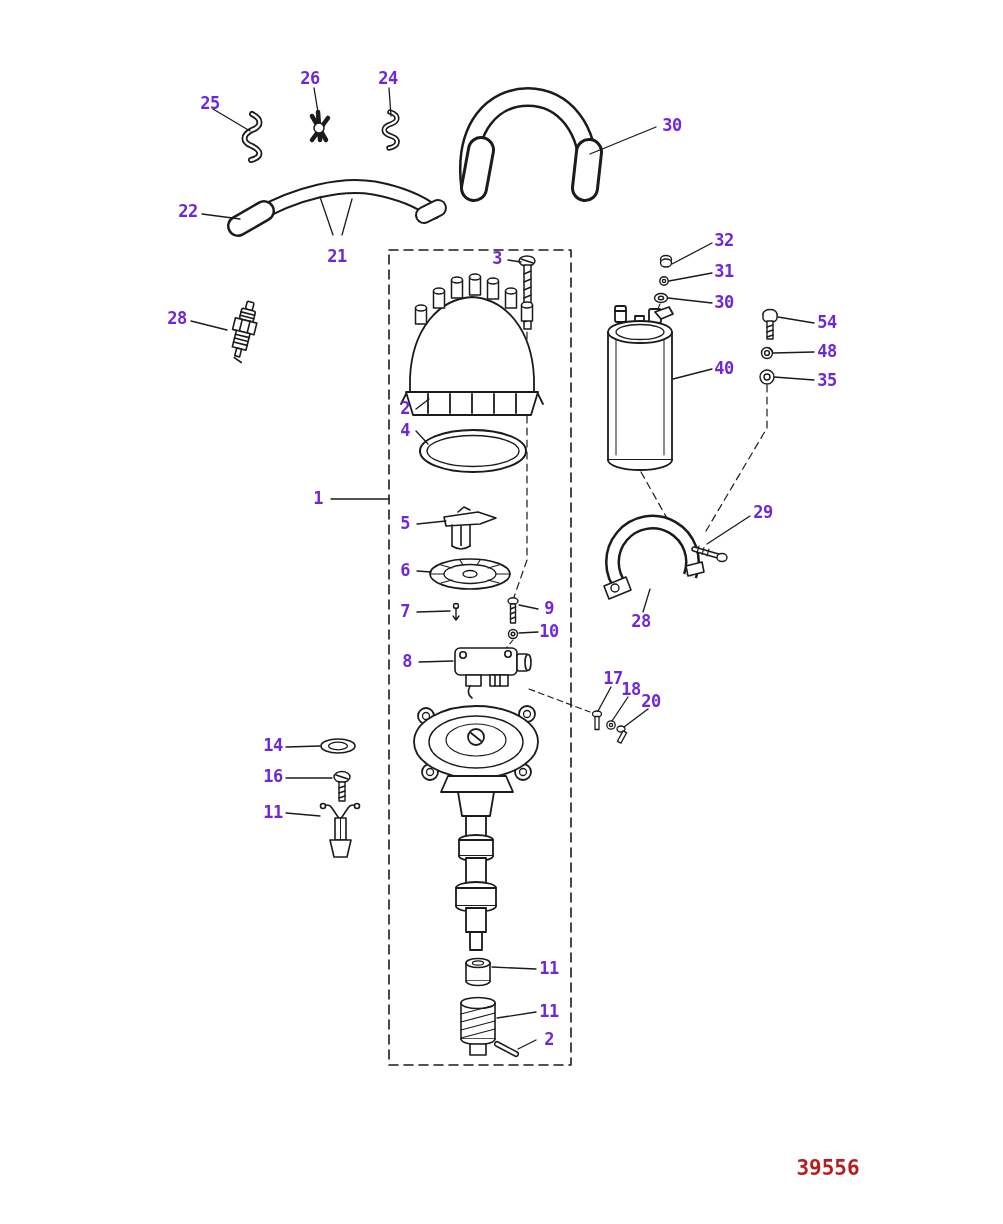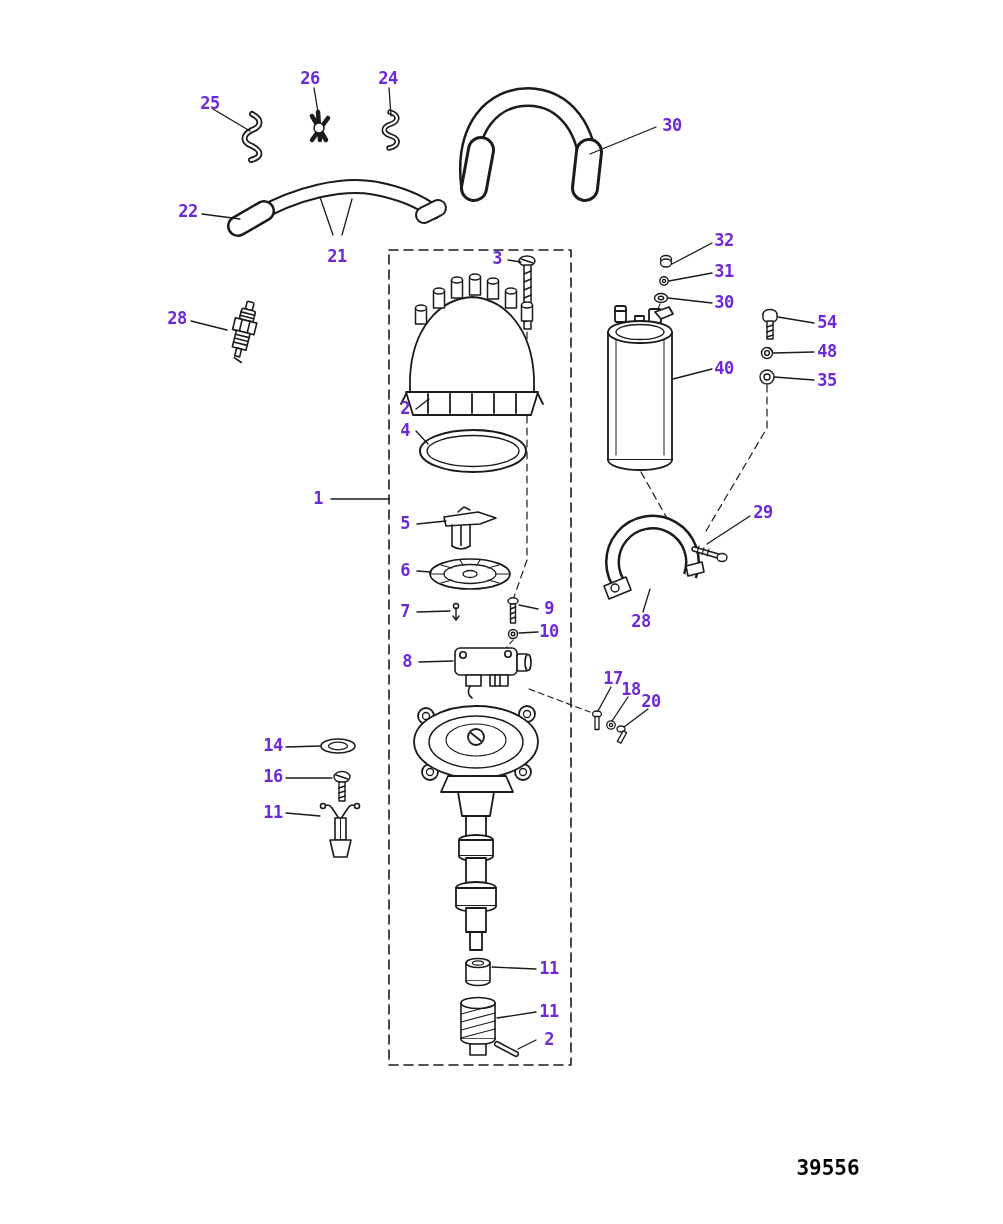--- a/index.html
+++ b/index.html
@@ -3,21 +3,21 @@
 <meta charset="utf-8">
 <style>
   html,body{margin:0;padding:0;background:#fff;}
   .stage{position:relative;width:1003px;height:1224px;background:#ffffff;overflow:hidden;
          font-family:"DejaVu Sans Mono",monospace;}
   .art{position:absolute;left:0;top:0;}
   .callout{position:absolute;transform:translate(-50%,-50%);
            font:bold 17px "DejaVu Sans Mono",monospace;color:#6d28d9;
            letter-spacing:-0.5px;user-select:none;}
   .figure-number{position:absolute;transform:translate(-50%,-50%);
-           font:bold 21px "DejaVu Sans Mono",monospace;color:#000000;}
+           font:bold 21px "DejaVu Sans Mono",monospace;color:#b91c1c;}
 </style>
 </head>
 <body>
 
 <div class="stage">
 
 <svg class="art" width="1003" height="1224" viewBox="0 0 1003 1224">
   <g stroke="#1b1b1b" fill="none" stroke-linecap="round" stroke-linejoin="round">
 
     <rect x="389" y="250" width="182" height="815" stroke-dasharray="9 6" stroke-width="1.6"></rect>

